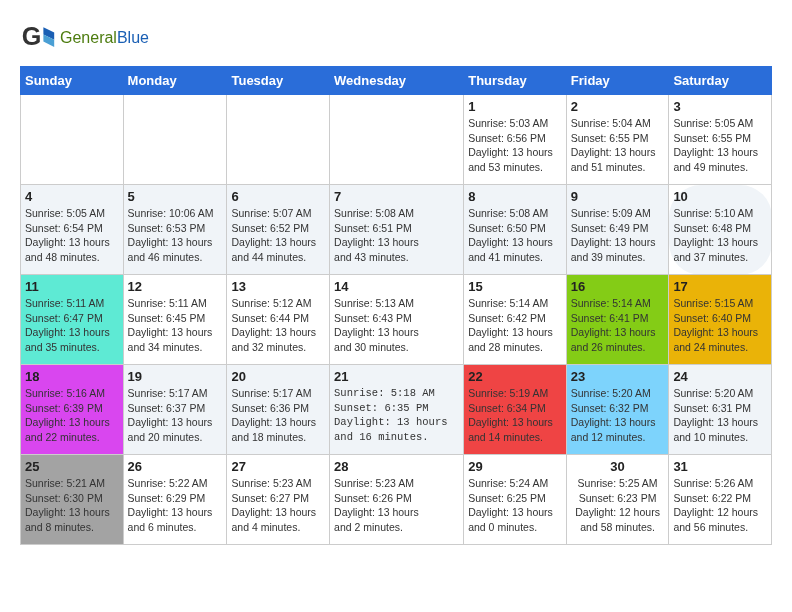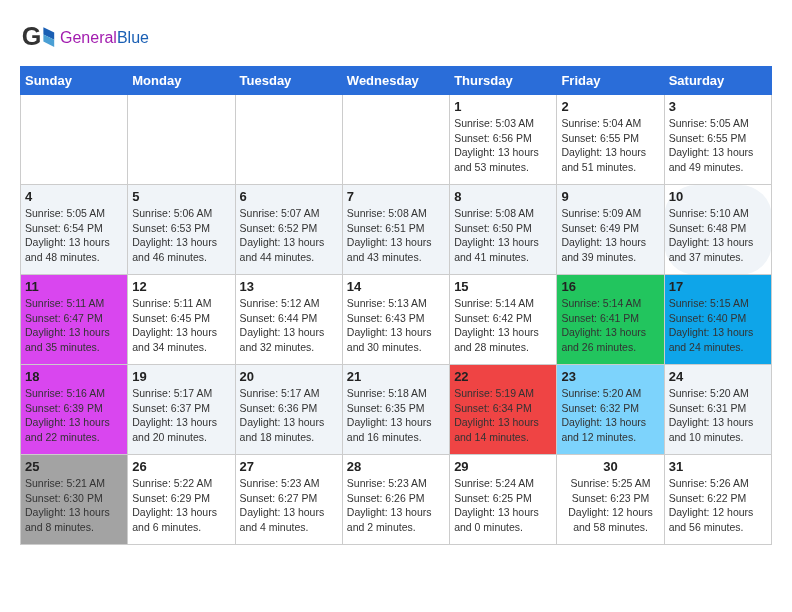--- a/index.html
+++ b/index.html
@@ -13,21 +13,21 @@
     .header {
       display: flex;
       justify-content: space-between;
       align-items: flex-start;
       margin-bottom: 10px;
     }
     .logo {
       display: flex;
       align-items: center;
     }
-    .logo-general { color: #a21caf; }
+    .logo-general { color: #4d7c0f; }
     .logo-blue { color: #1a5fb4; }
     .logo-icon {
       width: 36px;
       height: 36px;
       margin-right: 4px;
     }
     .title-block {
       text-align: right;
     }
     .calendar-title {
@@ -146,21 +146,21 @@
       <tr>
         <td style="background: rgb(240, 244, 248);">
           <span class="day-num">4</span>
           <div class="day-info" style="white-space: pre-line;">Sunrise: 5:05 AM
 Sunset: 6:54 PM
 Daylight: 13 hours
 and 48 minutes.</div>
         </td>
         <td style="background: rgb(240, 244, 248);">
           <span class="day-num">5</span>
-          <div class="day-info" style="white-space: pre-line;">Sunrise: 5:06 AM
+          <div class="day-info" style="white-space: pre-line;">Sunrise: 10:06 AM
 Sunset: 6:53 PM
 Daylight: 13 hours
 and 46 minutes.</div>
         </td>
         <td style="background: rgb(240, 244, 248);">
           <span class="day-num">6</span>
           <div class="day-info" style="white-space: pre-line;">Sunrise: 5:07 AM
 Sunset: 6:52 PM
 Daylight: 13 hours
 and 44 minutes.</div>
@@ -188,21 +188,21 @@
         </td>
         <td style="background: rgb(240, 244, 248); border-radius: 32px;">
           <span class="day-num">10</span>
           <div class="day-info" style="white-space: pre-line;">Sunrise: 5:10 AM
 Sunset: 6:48 PM
 Daylight: 13 hours
 and 37 minutes.</div>
         </td>
       </tr>
       <tr>
-        <td style="background: #d946ef;">
+        <td style="background: #5eead4;">
           <span class="day-num">11</span>
           <div class="day-info" style="white-space: pre-line;">Sunrise: 5:11 AM
 Sunset: 6:47 PM
 Daylight: 13 hours
 and 35 minutes.</div>
         </td>
         <td style="background: rgb(255, 255, 255);">
           <span class="day-num">12</span>
           <div class="day-info" style="white-space: pre-line;">Sunrise: 5:11 AM
 Sunset: 6:45 PM
@@ -223,28 +223,28 @@
 Daylight: 13 hours
 and 30 minutes.</div>
         </td>
         <td style="background: rgb(255, 255, 255);">
           <span class="day-num">15</span>
           <div class="day-info" style="white-space: pre-line;">Sunrise: 5:14 AM
 Sunset: 6:42 PM
 Daylight: 13 hours
 and 28 minutes.</div>
         </td>
-        <td style="background: #22c55e;">
+        <td style="background: #84cc16;">
           <span class="day-num">16</span>
           <div class="day-info" style="white-space: pre-line;">Sunrise: 5:14 AM
 Sunset: 6:41 PM
 Daylight: 13 hours
 and 26 minutes.</div>
         </td>
-        <td style="background: #0ea5e9;">
+        <td style="background: #eab308;">
           <span class="day-num">17</span>
           <div class="day-info" style="white-space: pre-line;">Sunrise: 5:15 AM
 Sunset: 6:40 PM
 Daylight: 13 hours
 and 24 minutes.</div>
         </td>
       </tr>
       <tr>
         <td style="background: #d946ef;">
           <span class="day-num">18</span>
@@ -262,21 +262,21 @@
         </td>
         <td style="background: rgb(240, 244, 248); margin-top: 44px;">
           <span class="day-num">20</span>
           <div class="day-info" style="white-space: pre-line;">Sunrise: 5:17 AM
 Sunset: 6:36 PM
 Daylight: 13 hours
 and 18 minutes.</div>
         </td>
         <td style="background: rgb(240, 244, 248);">
           <span class="day-num">21</span>
-          <div class="day-info" style="white-space: pre-line;">Sunrise: 5:18 AM
+          <div class="day-info" style="white-space: pre-line; font-family: Liberation Mono, monospace;">Sunrise: 5:18 AM
 Sunset: 6:35 PM
 Daylight: 13 hours
 and 16 minutes.</div>
         </td>
         <td style="background: #ef4444;">
           <span class="day-num">22</span>
           <div class="day-info" style="white-space: pre-line;">Sunrise: 5:19 AM
 Sunset: 6:34 PM
 Daylight: 13 hours
 and 14 minutes.</div>

